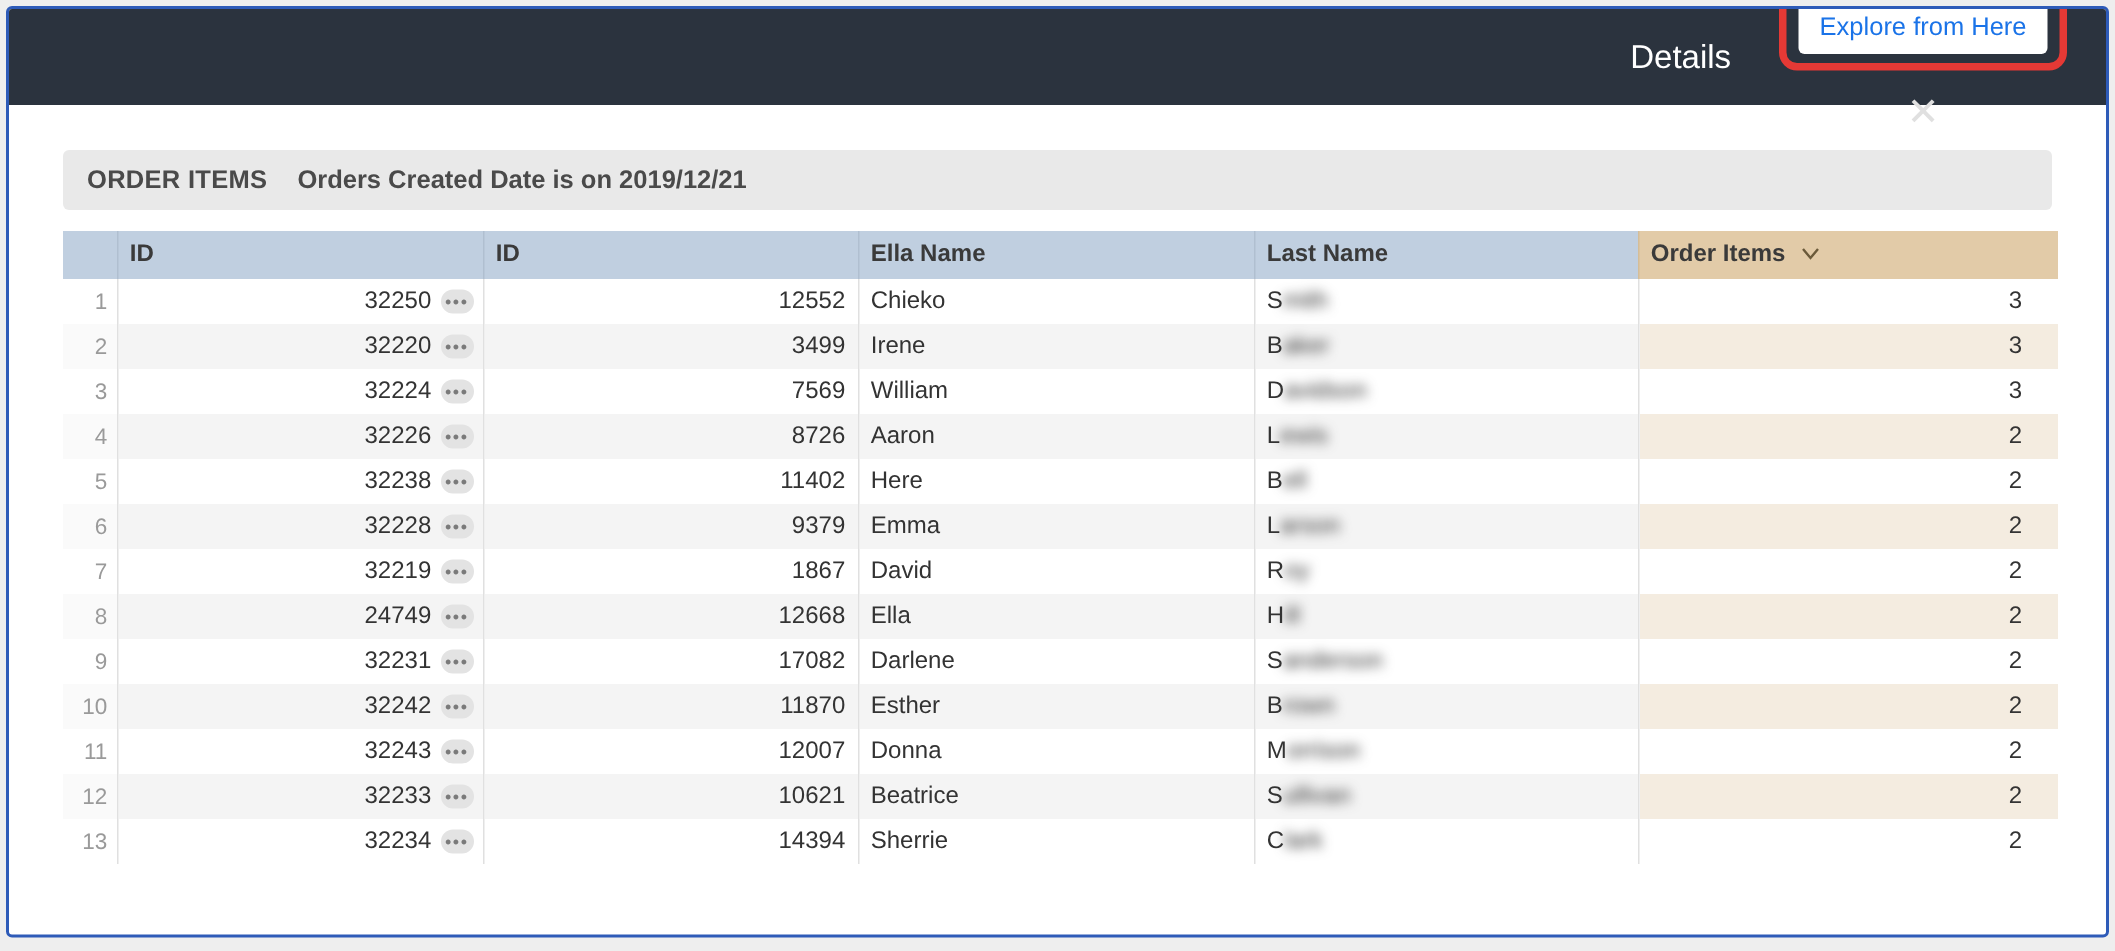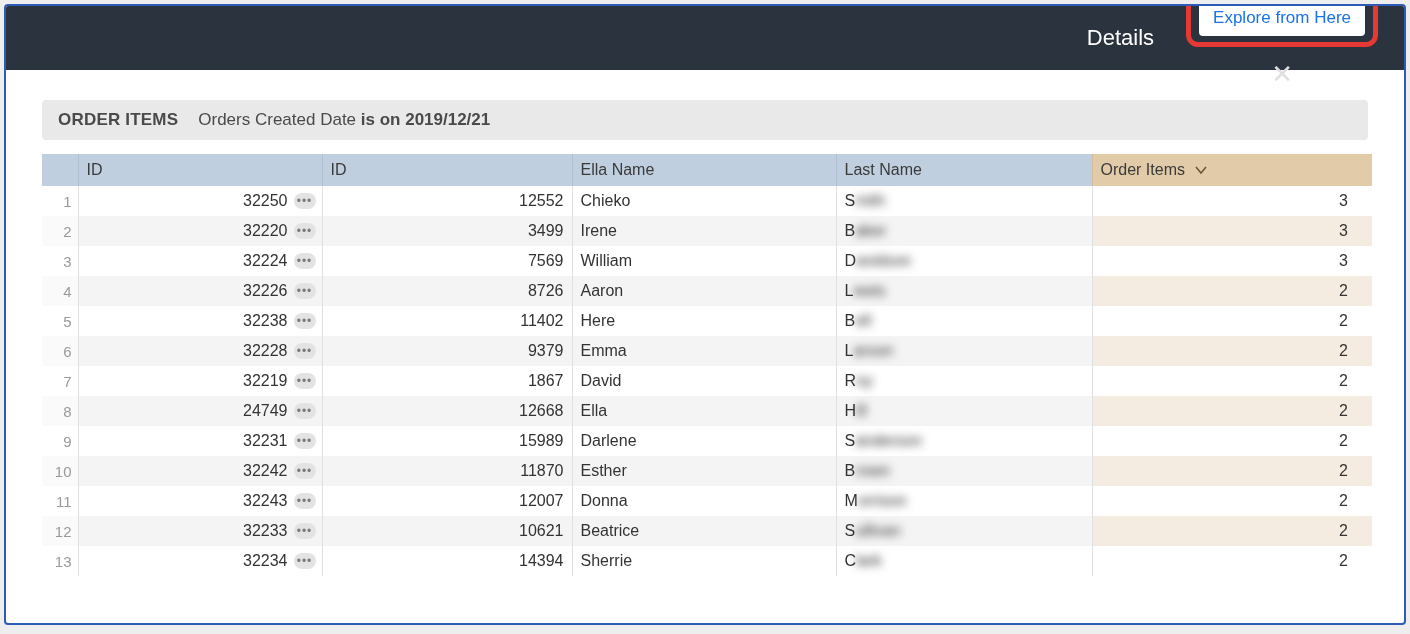--- a/index.html
+++ b/index.html
@@ -69,42 +69,42 @@
     display:flex;
     align-items:center;
     gap: 20px;
     font-size: 17px;
   }
   .filter-label {
     font-weight:700;
     color:#4a4a4a;
     letter-spacing:0.2px;
   }
-  .filter-desc-prefix { color:#4a4a4a; }
+  .filter-desc-prefix { color:#4a4a4a;font-weight:bold; }
   .filter-desc-suffix { color:#4a4a4a; font-weight:700; }
 
   .table-wrap {
     margin-top: 14px;
   }
   table {
     width:100%;
     border-collapse:collapse;
     table-layout:fixed;
   }
   col.c-rownum { width:36px; }
   col.c-id1 { width:244px; }
   col.c-id2 { width:250px; }
   col.c-first { width:264px; }
   col.c-last { width:256px; }
   col.c-items { width:280px; }
 
   thead th {
     background:#c0cfe0;
     color:#3a3a3a;
-    font-weight:400;
+    font-weight:700;
     font-size:16px;
     text-align:left;
     padding: 7px 8px;
     border-left:1px solid #b0bfd0;
   }
   thead th.rownum-h { background:#c0cfe0; border-left:none; }
   thead th.items-h { background:#e2cba8; border-left:1px solid #d4bd98; }
   thead th.items-h .sort-ic { margin-left:6px; color:#6b5a3a; }
   tbody tr { height:30px; }
   tbody tr:nth-child(even) td { background:#f4f4f4; }
@@ -307,21 +307,21 @@
               <td class="items-cell">2</td>
             </tr>
             <tr>
               <td class="rownum">9</td>
               <td class="id1-cell">
                 <span class="id1-wrap">
                   <span>32231</span>
                   <span class="more-badge">•••</span>
                 </span>
               </td>
-              <td class="id2-cell">15989</td>
+              <td class="id2-cell">17082</td>
               <td>Darlene</td>
               <td>S<span class="blur">anderson</span></td>
               <td class="items-cell">2</td>
             </tr>
             <tr>
               <td class="rownum">10</td>
               <td class="id1-cell">
                 <span class="id1-wrap">
                   <span>32242</span>
                   <span class="more-badge">•••</span>

